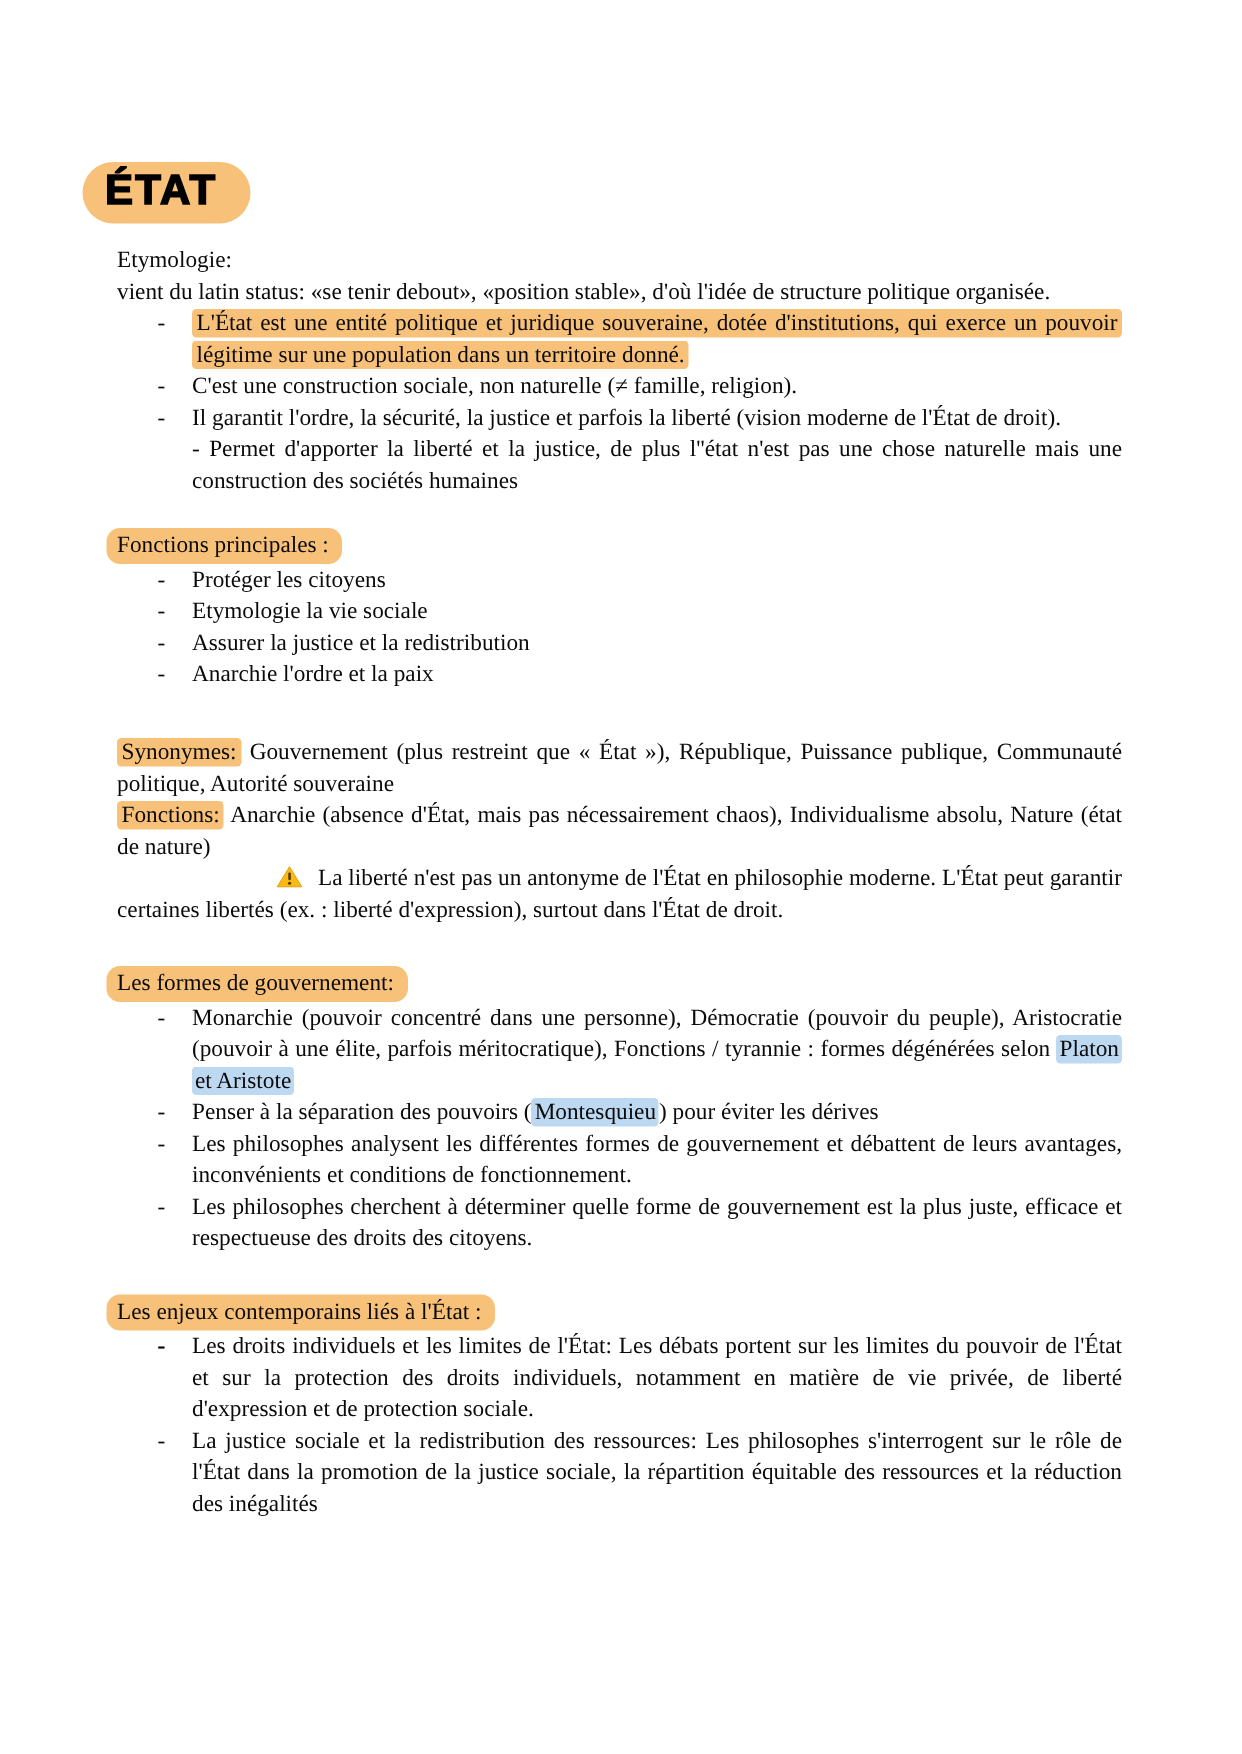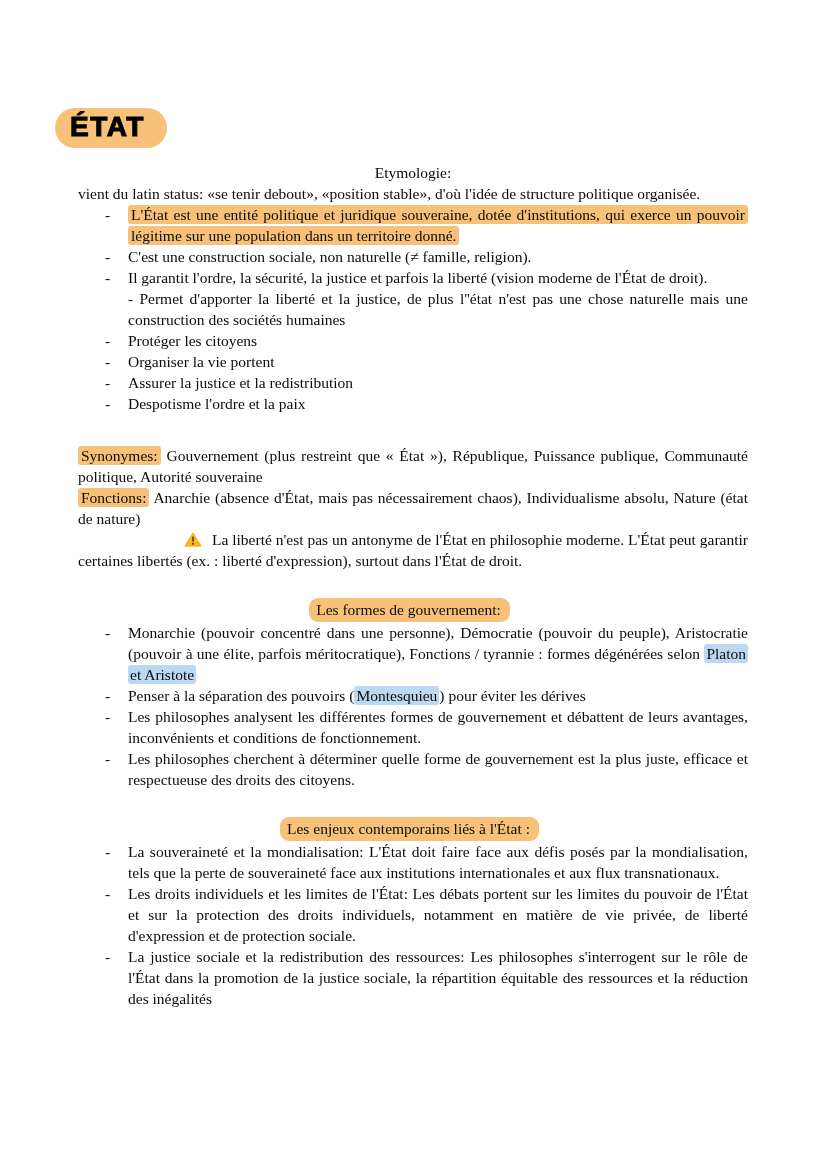--- a/index.html
+++ b/index.html
@@ -17,21 +17,21 @@
   }
   .page {
     box-sizing: border-box;
     width: 828px;
     height: 1169px;
     padding: 108px 80px 26px 78px;
     overflow: hidden;
     position: relative;
     background: #ffffff;
   }
-  p { margin: 0; text-align: center; }
+  p { margin: 0; }
   .justify { text-align: justify; }
 
   
   .title-row { margin: 0 0 14px -23px; }
   .title-pill {
     display: inline-block;
     background: var(--orange-highlight, #F8C179);
     border-radius: 22px;
     padding: 5px 22px 7px 15px;
   }
@@ -119,35 +119,36 @@
   <div class="li">
     <span class="dash">-</span>
     <span>C'est une construction sociale, non naturelle (≠ famille, religion).</span>
   </div>
   <div class="li">
     <span class="dash">-</span>
     <span>Il garantit l'ordre, la sécurité, la justice et parfois la liberté (vision moderne de l'État de droit).</span>
   </div>
   <p class="sub">- Permet d'apporter la liberté et la justice, de plus l''état n'est pas une chose naturelle mais une construction des sociétés humaines</p>
 
+  <p class="mt1"><span class="heading-pill">Fonctions principales :</span></p>
   <div class="li">
     <span class="dash">-</span>
     <span>Protéger les citoyens</span>
   </div>
   <div class="li">
     <span class="dash">-</span>
-    <span>Organiser la vie portent</span>
+    <span>Etymologie la vie sociale</span>
   </div>
   <div class="li">
     <span class="dash">-</span>
     <span>Assurer la justice et la redistribution</span>
   </div>
   <div class="li">
     <span class="dash">-</span>
-    <span>Despotisme l'ordre et la paix</span>
+    <span>Anarchie l'ordre et la paix</span>
   </div>
 
   <p class="justify mt15">
     <span class="hl-orange">Synonymes:</span>
     <span>Gouvernement (plus restreint que « État »), République, Puissance publique, Communauté politique, Autorité souveraine</span>
   </p>
   <p class="justify">
     <span class="hl-orange">Fonctions:</span>
     <span>Anarchie (absence d'État, mais pas nécessairement chaos), Individualisme absolu, Nature (état de nature)</span>
   </p>
@@ -175,21 +176,20 @@
     <span>Les philosophes analysent les différentes formes de gouvernement et débattent de leurs avantages, inconvénients et conditions de fonctionnement.</span>
   </div>
   <div class="li">
     <span class="dash">-</span>
     <span>Les philosophes cherchent à déterminer quelle forme de gouvernement est la plus juste, efficace et respectueuse des droits des citoyens.</span>
   </div>
 
   <p class="mt2"><span class="heading-pill">Les enjeux contemporains liés à l'État :</span></p>
   <div class="li">
     <span class="dash">-</span>
-    <span>La souveraineté et la mondialisation: L'État doit faire face aux défis posés par la mondialisation, tels que la perte de souveraineté face aux institutions internationales et aux flux transnationaux.</span>
   </div>
   <div class="li">
     <span class="dash">-</span>
     <span>Les droits individuels et les limites de l'État: Les débats portent sur les limites du pouvoir de l'État et sur la protection des droits individuels, notamment en matière de vie privée, de liberté d'expression et de protection sociale.</span>
   </div>
   <div class="li">
     <span class="dash">-</span>
     <span>La justice sociale et la redistribution des ressources: Les philosophes s'interrogent sur le rôle de l'État dans la promotion de la justice sociale, la répartition équitable des ressources et la réduction des inégalités</span>
   </div>
 

